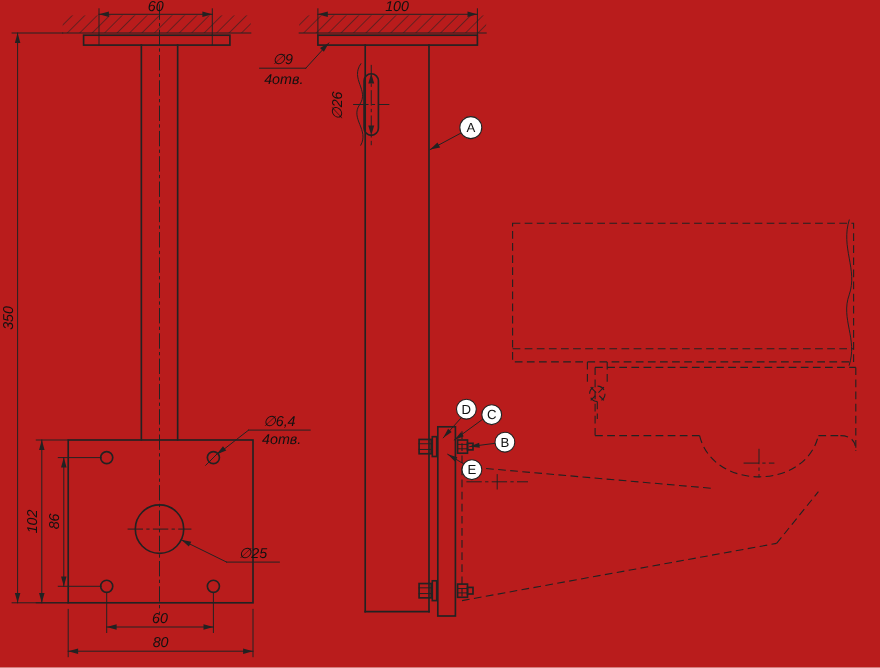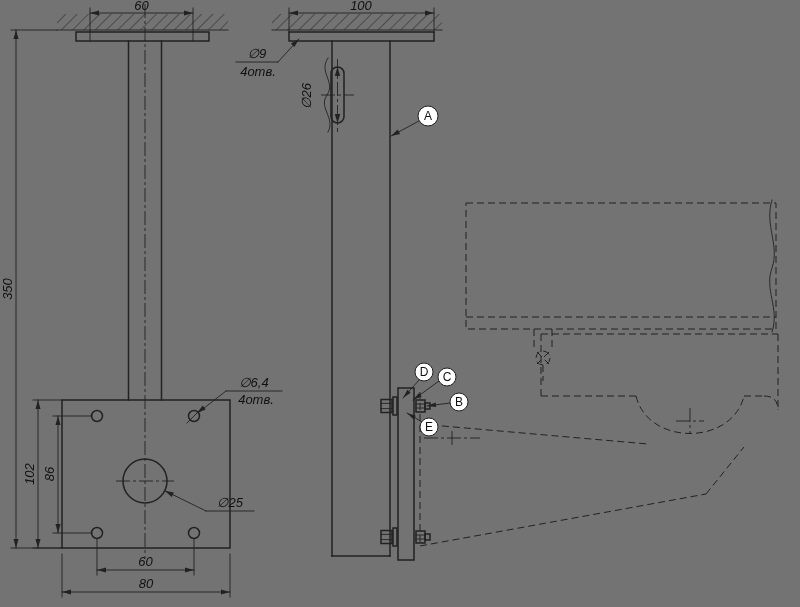--- a/index.html
+++ b/index.html
@@ -1,16 +1,16 @@
 <!DOCTYPE html>
 <html><head>
 <meta charset="utf-8">
 <style>
   html,body{margin:0;padding:0;background:#ffffff;}
-  .page{width:800px;height:607px;position:relative;background:#737373;}
+  .page{width:800px;height:607px;position:relative;background:#b91c1c;}
   svg{display:block;}
   .ln  {stroke:#222;stroke-width:1.5;fill:none;stroke-linecap:square;}
   .tn  {stroke:#222;stroke-width:0.9;fill:none;stroke-linecap:square;}
   .dsh {stroke:#222;stroke-width:1;fill:none;stroke-dasharray:7 4;}
   .cl  {stroke:#222;stroke-width:0.9;fill:none;stroke-dasharray:14 3 3 3;}
   .ar  {fill:#222;stroke:none;}
   text.dim{font:italic 13px "Liberation Sans", sans-serif;fill:#111;}
   text.lbl{font:12px "Liberation Sans", sans-serif;fill:#111;}
   .lblc{fill:#fff;stroke:#222;stroke-width:1;}
 </style>

